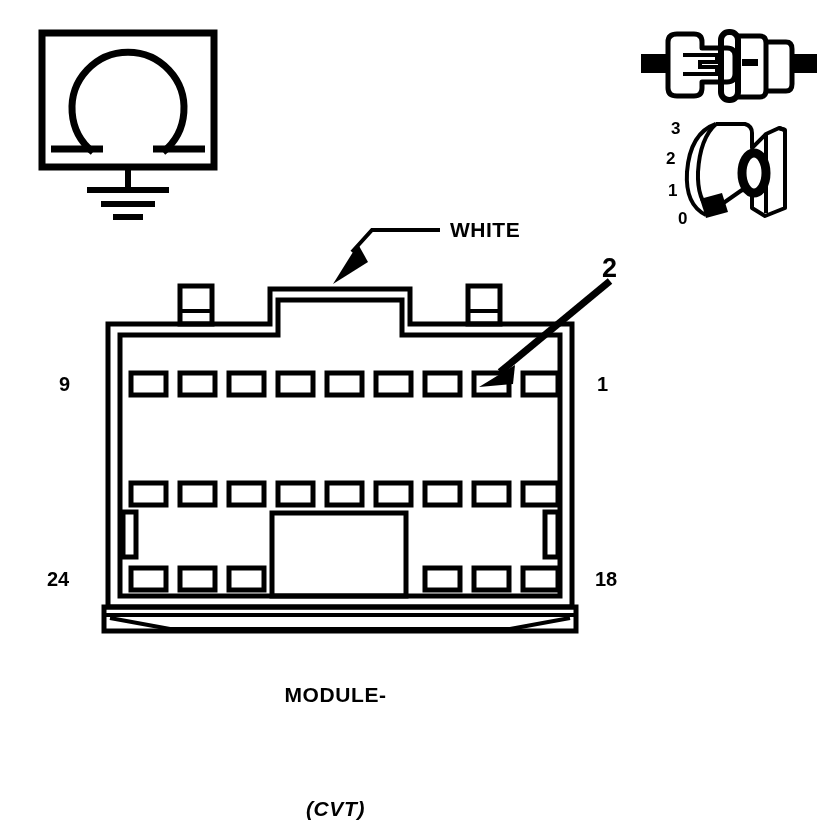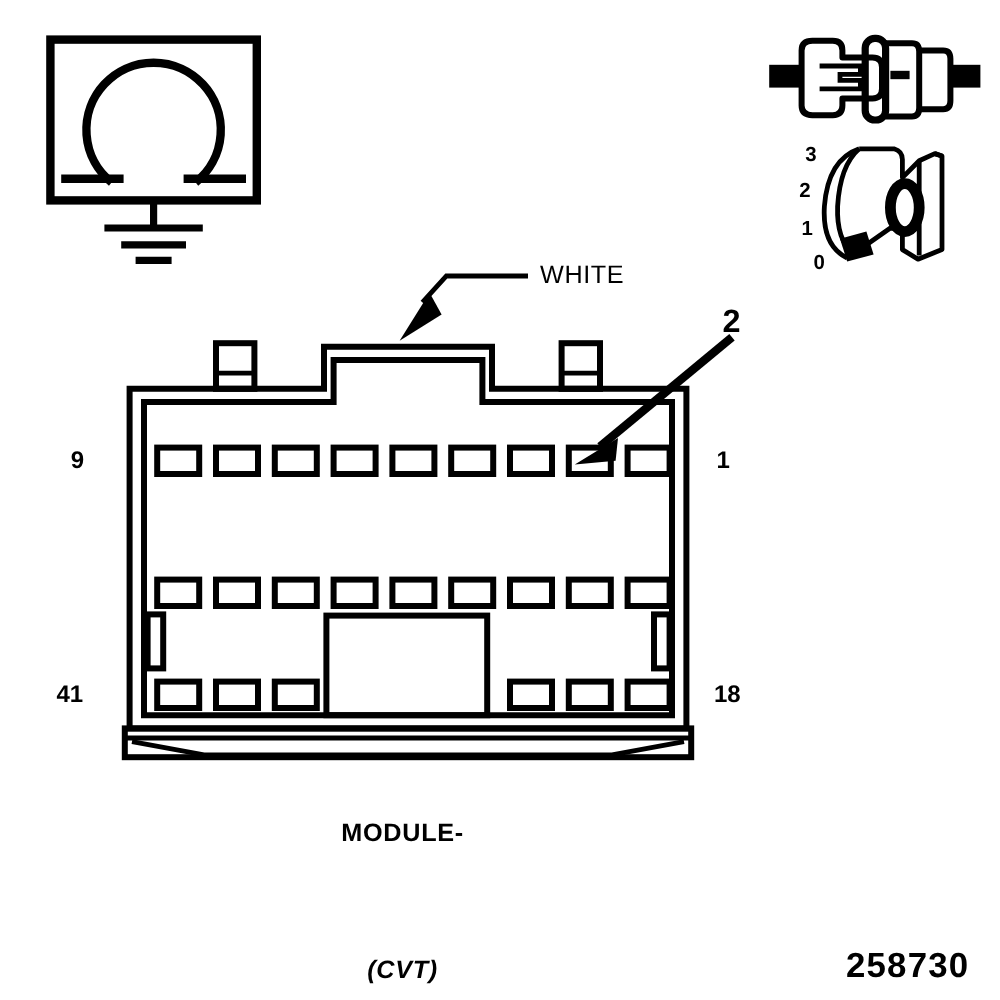--- a/index.html
+++ b/index.html
@@ -29,21 +29,21 @@
     white-space: pre;
     color: #000;
     line-height: 1;
   }
   .pin-num {
     font-size: 20px;
     font-weight: 700;
   }
   .wire-label {
     font-size: 21px;
-    font-weight: 400;
+    font-weight: 700;
     letter-spacing: 0.5px;
     text-align: center;
   }
   .callout-num {
     font-size: 27px;
     font-weight: 700;
   }
   .scale-num {
     font-size: 17px;
     font-weight: 700;
@@ -198,21 +198,20 @@
   <div class="txt scale-num" style="left:666px; top:150px;">2</div>
   <div class="txt scale-num" style="left:668px; top:182px;">1</div>
   <div class="txt scale-num" style="left:678px; top:210px;">0</div>
 
   <div class="txt wire-label" style="left:450px; top:219px;">WHITE</div>
 
   <div class="txt callout-num" style="left:602px; top:255px;">2</div>
 
   <div class="txt pin-num" style="left:59px; top:374px;">9</div>
   <div class="txt pin-num" style="left:597px; top:374px;">1</div>
-  <div class="txt pin-num" style="left:47px; top:569px;">41</div>
+  <div class="txt pin-num" style="left:47px; top:569px;">24</div>
   <div class="txt pin-num" style="left:595px; top:569px;">18</div>
 
   <div class="caption-line" style="top:683px;">MODULE-</div>
   <div class="caption-line" style="top:797px;font-style:italic;">(CVT)</div>
 
-  <div class="fig-num" style="left:705px; top:789px;">258730</div>
 
 </div>
 
 </body></html>

